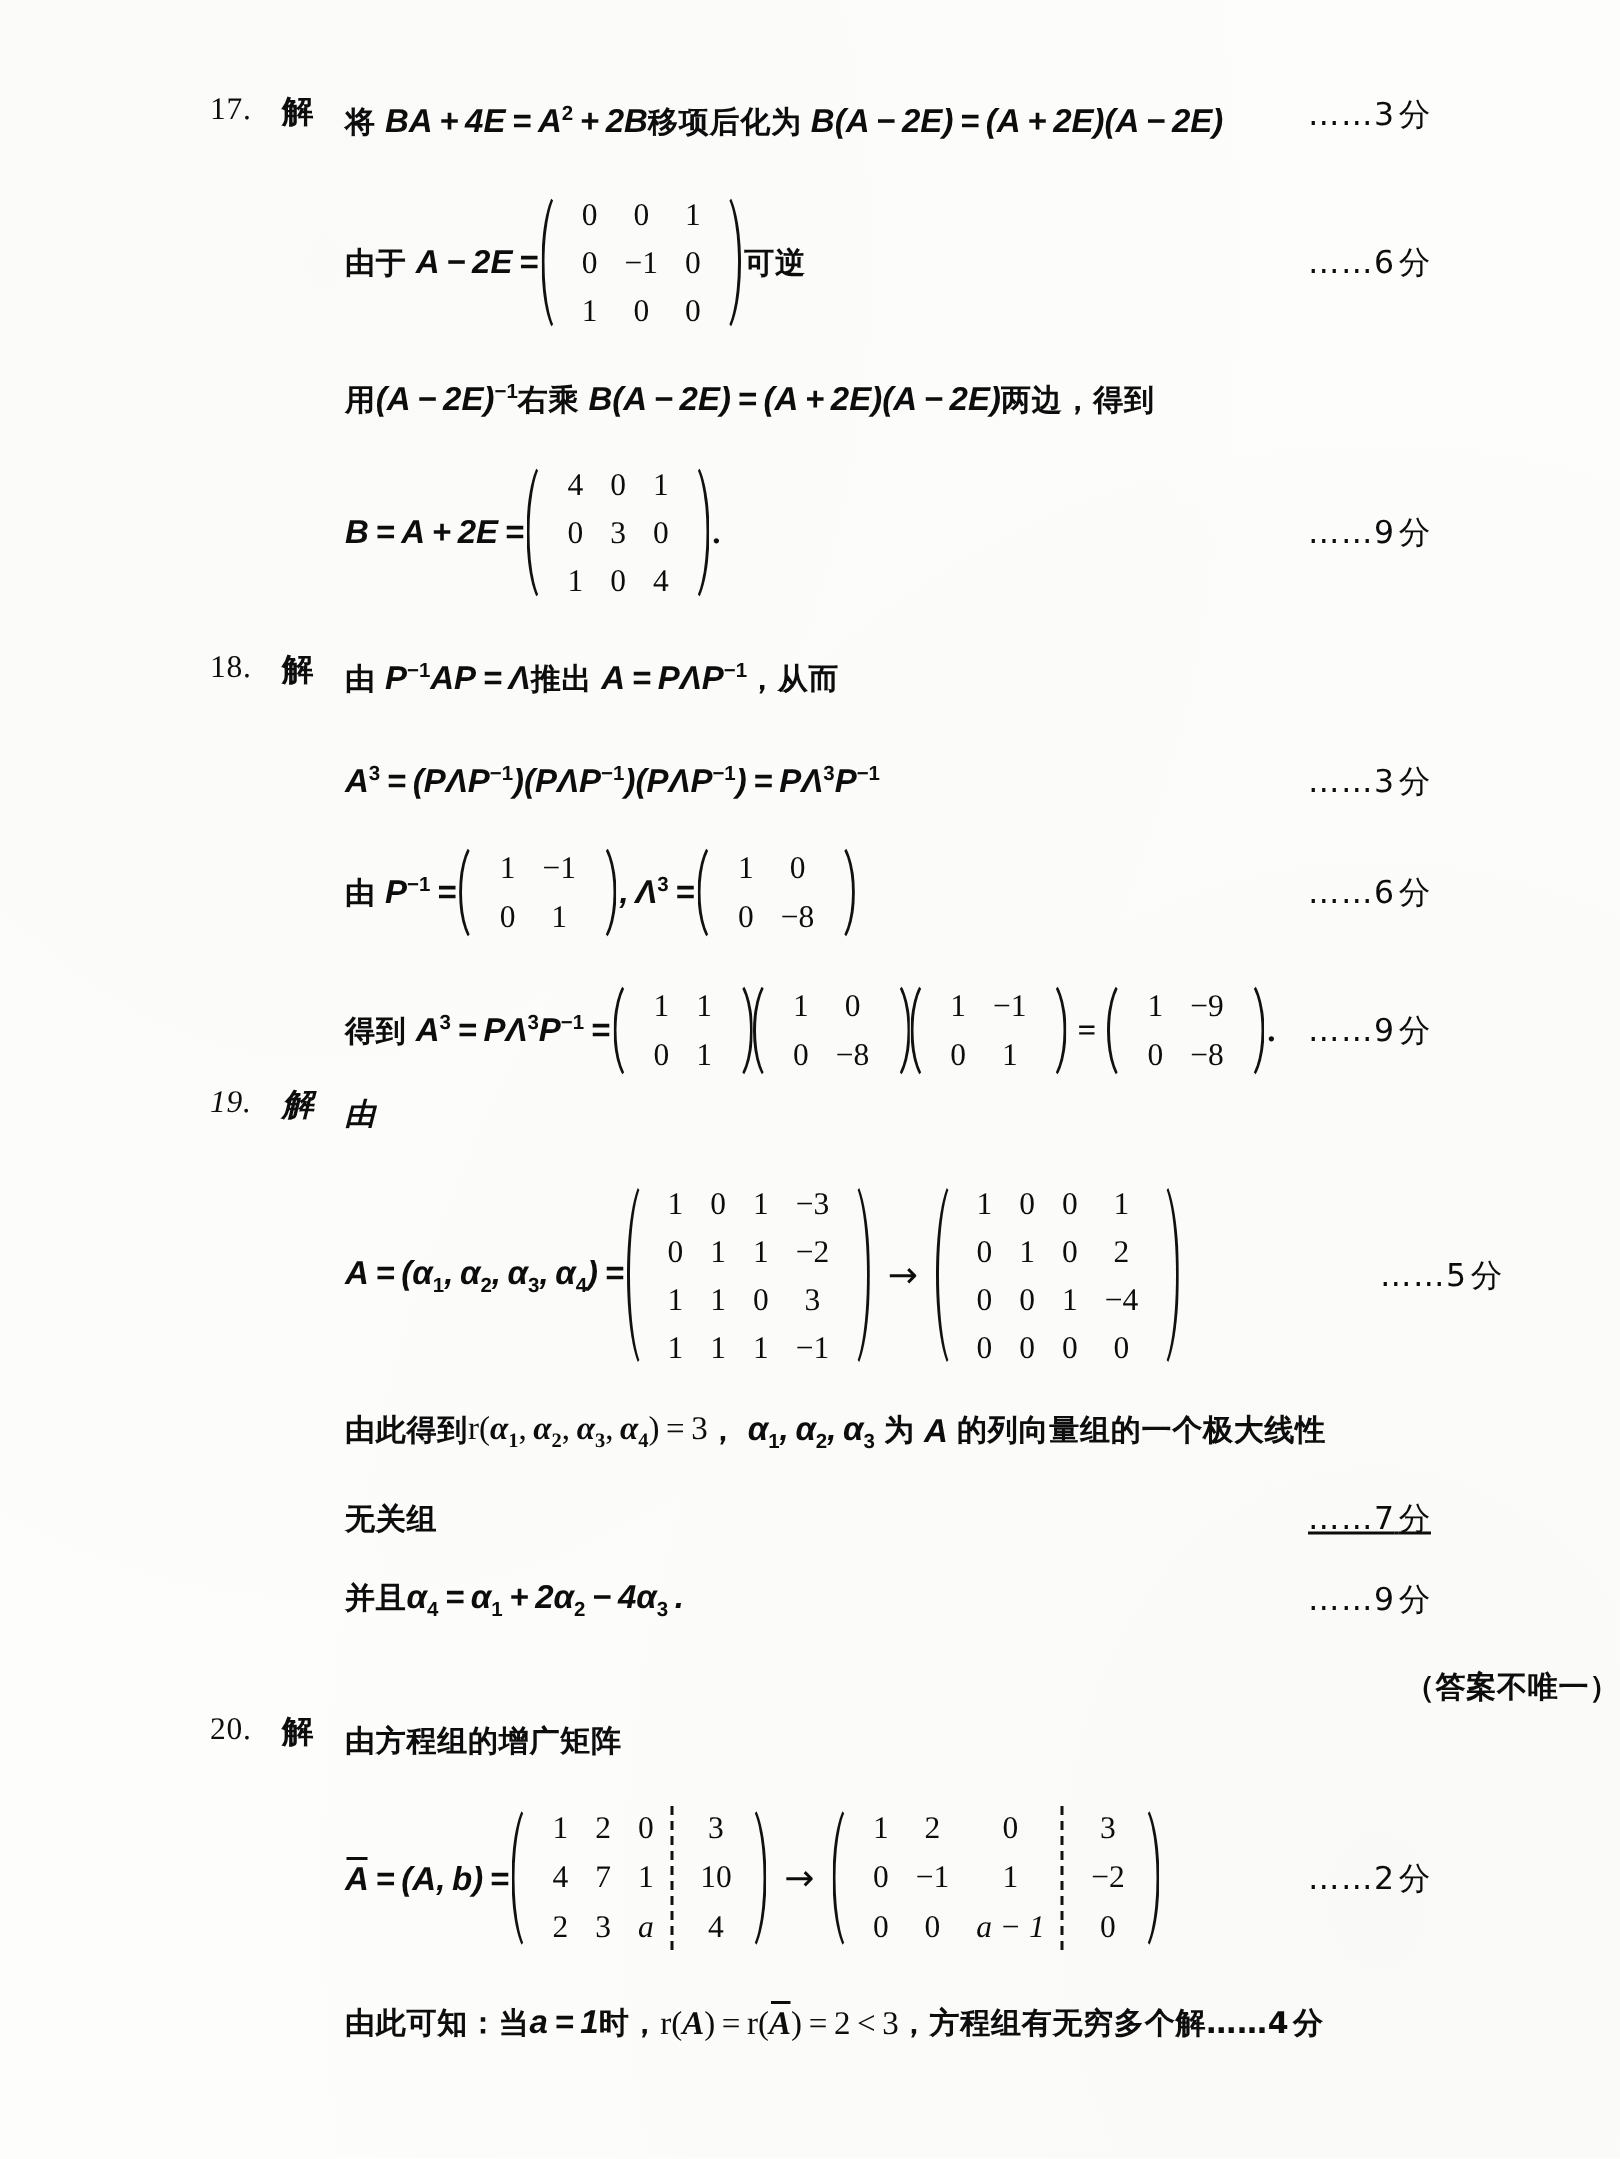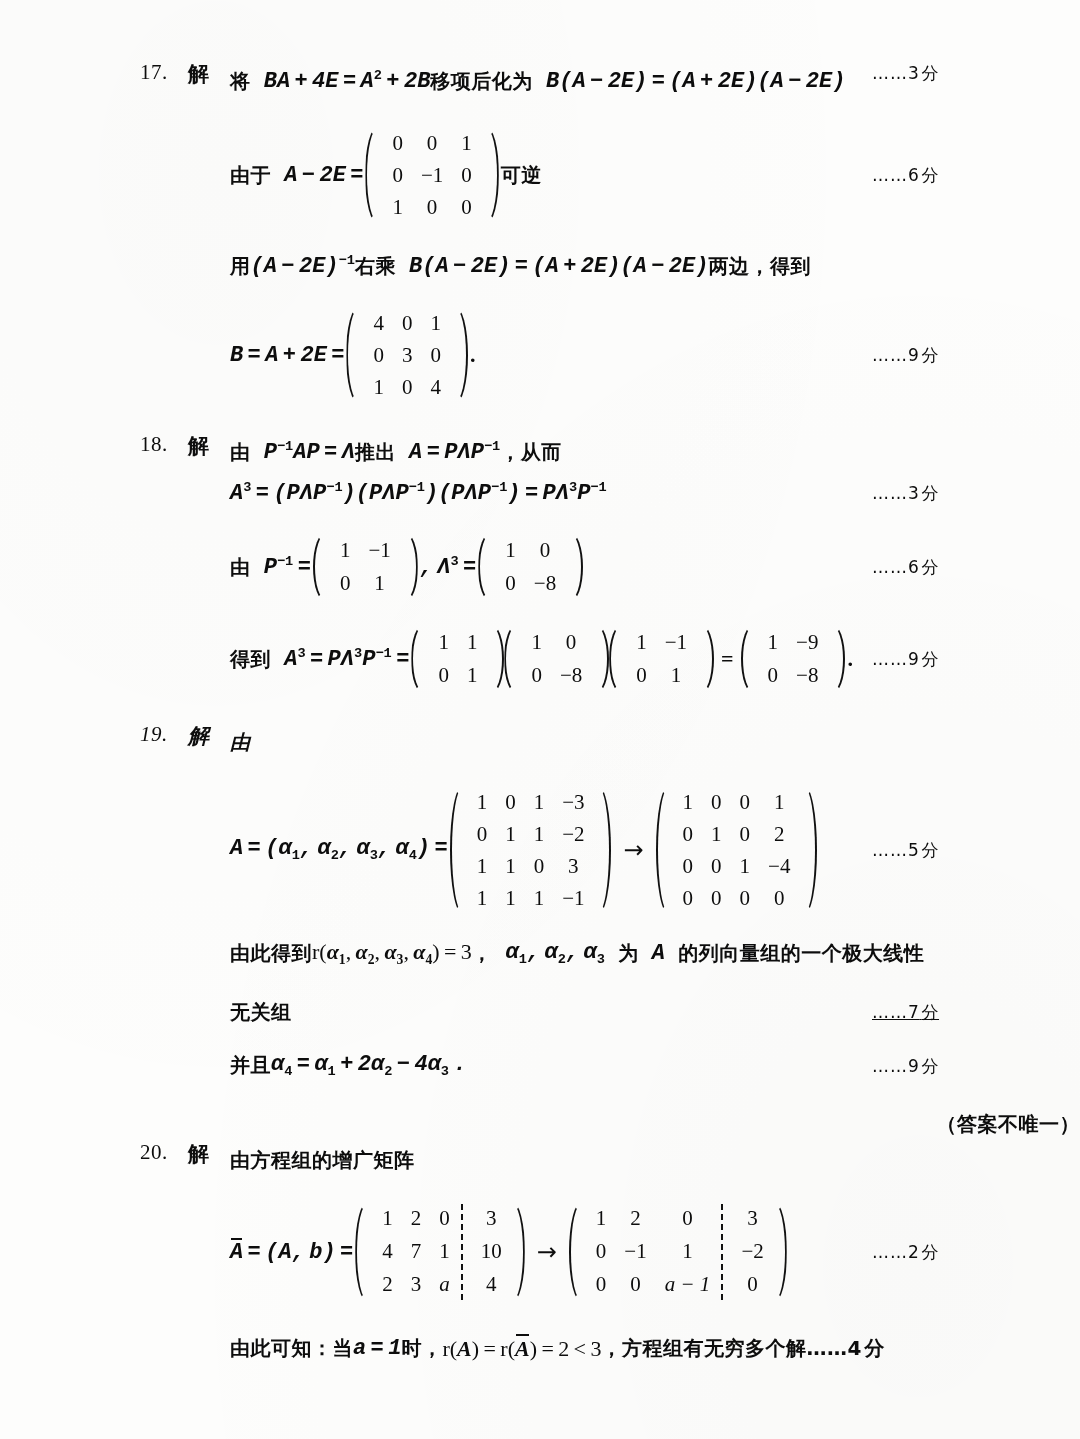--- a/index.html
+++ b/index.html
@@ -68,39 +68,39 @@
   .body {
     margin-left: 230px;
     font-size: 21px;
     display: flex;
     align-items: center;
     flex-wrap: nowrap;
   }
   .score {
     position: absolute;
     left: 868px;
-    font-size: 17px;
+    font-size: 21px;
     white-space: nowrap;
     font-family: "DejaVu Sans", "Liberation Sans", sans-serif;
     letter-spacing: .5px;
   }
   .score .dots { letter-spacing: 1px; }
 
   
   .cn {
     font-family: "DejaVu Sans", "Liberation Sans", sans-serif;
     font-size: 20px;
     font-weight: 600;
     letter-spacing: .5px;
     white-space: nowrap;
   }
 
   
   .m {
-    font-family: Liberation Mono, monospace;
+    font-family: Liberation Sans, sans-serif;
     font-size: 22px;
     font-style: italic;
     font-weight: 700;
     white-space: nowrap;
   }
   .mr { 
     font-family: "Liberation Serif", "DejaVu Serif", serif;
     font-size: 22px;
     font-style: normal;
     font-weight: 700;
@@ -297,21 +297,21 @@
       <span class="jie">解</span>
       <span class="body">
         <span class="cn">由</span>
         <span class="m">&nbsp;<i>P</i><sup>−1</sup><i>AP</i> = <i>Λ</i></span>
         <span class="cn">推出</span>
         <span class="m">&nbsp;<i>A</i> = <i>PΛP</i><sup>−1</sup></span>
         <span class="cn">，从而</span>
       </span>
     </div>
 
-    <div class="row" style="margin-top:0; height:42px;">
+    <div class="row" style="margin-top:28px; height:42px;">
       <span class="body">
         <span class="m"><i>A</i><sup>3</sup> = (<i>PΛP</i><sup>−1</sup>)(<i>PΛP</i><sup>−1</sup>)(<i>PΛP</i><sup>−1</sup>) = <i>PΛ</i><sup>3</sup><i>P</i><sup>−1</sup></span>
       </span>
       <span class="score" style="left:872px;">
         <span class="dots">……</span><span>3</span> <span>分</span>
       </span>
     </div>
 
     <div class="row" style="margin-top:14px; height:78px;">
       <span class="body">
@@ -449,21 +449,21 @@
             <span class="cell">1</span>
             <span class="cell">−4</span>
             <span class="cell">0</span>
             <span class="cell">0</span>
             <span class="cell">0</span>
             <span class="cell">0</span>
           </span>
           <span class="paren r"></span>
         </span>
       </span>
-      <span class="score" style="left:872px;">
+      <span class="score" style="left:920px;">
         <span class="dots">……</span><span>5</span> <span>分</span>
       </span>
     </div>
 
     <div class="row" style="margin-top:14px; height:40px;">
       <span class="body">
         <span class="cn">由此得到</span>
         <span class="rm">r(<i style="font-weight:700;">α</i><sub>1</sub>, <i style="font-weight:700;">α</i><sub>2</sub>, <i style="font-weight:700;">α</i><sub>3</sub>, <i style="font-weight:700;">α</i><sub>4</sub>) = 3</span>
         <span class="cn">，</span>
         <span class="m">&nbsp;<i>α</i><sub>1</sub>, <i>α</i><sub>2</sub>, <i>α</i><sub>3</sub>&nbsp;</span>

